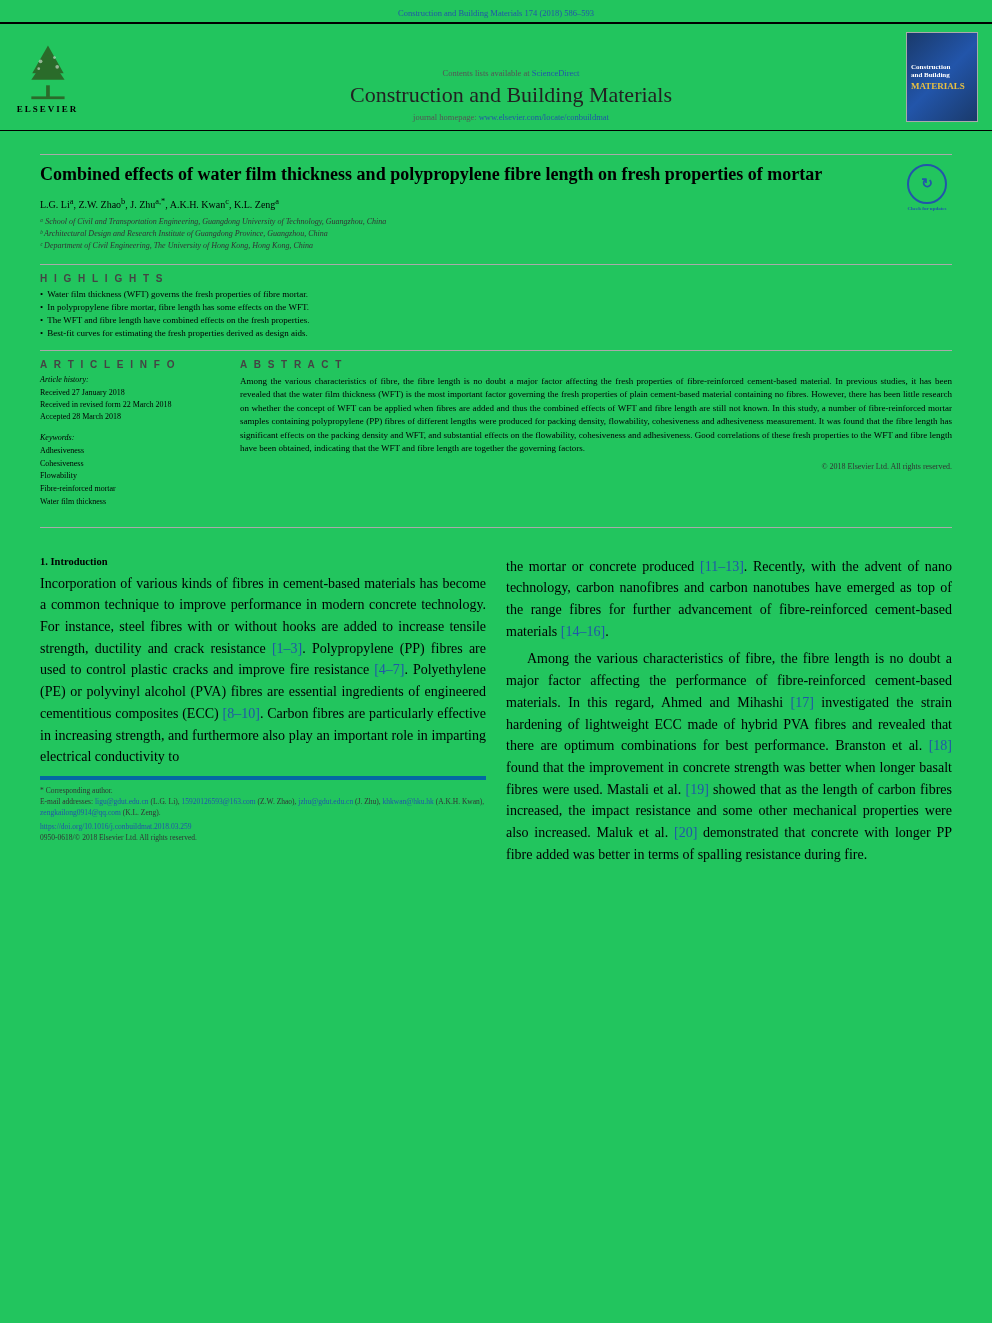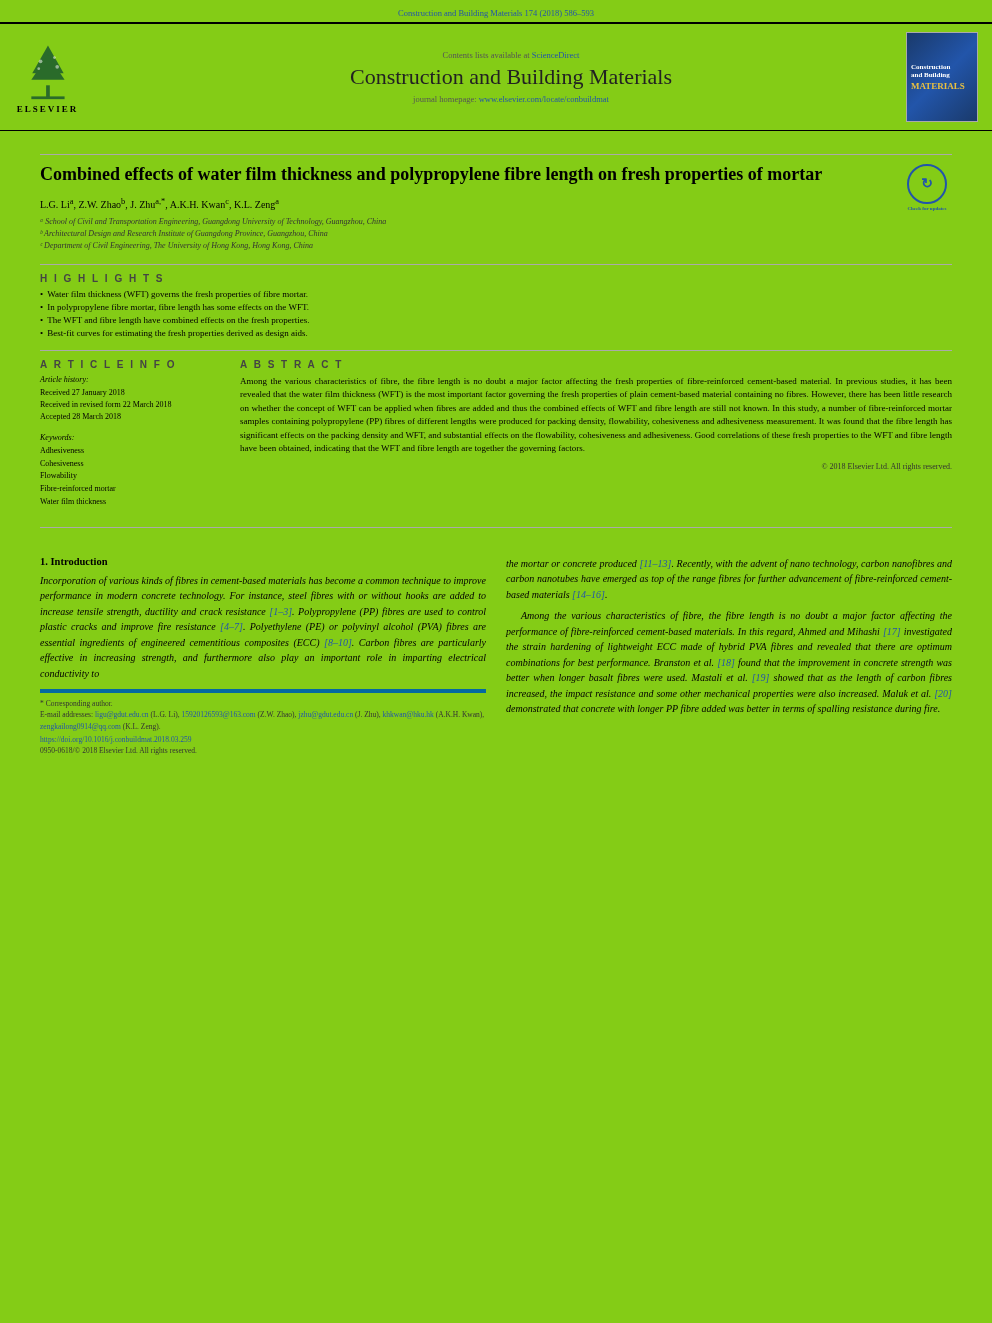--- a/index.html
+++ b/index.html
@@ -9,21 +9,21 @@
       font-size: 10px;
       color: #000;
       width: 992px;
       min-height: 1323px;
     }
 
     .page {
       width: 992px;
       min-height: 1323px;
       padding: 0;
-      background: #84cc16;
+      background: #22c55e;
     }
 
     
     .doi-line {
       text-align: center;
       padding: 8px 0 4px;
       font-size: 8.5px;
       color: #2255aa;
     }
 
@@ -62,21 +62,21 @@
       font-weight: bold;
       letter-spacing: 2px;
       color: #000;
     }
 
     .journal-header-center {
       flex: 1;
       display: flex;
       flex-direction: column;
       align-items: center;
-      justify-content: center;
+      justify-content: flex-end;
       gap: 4px;
     }
 
     .sciencedirect-line {
       font-size: 8.5px;
       color: #555;
     }
 
     .sciencedirect-link {
       color: #2255aa;
@@ -332,24 +332,23 @@
       flex: 1;
     }
 
     .intro-heading {
       font-size: 10.5px;
       font-weight: bold;
       margin-bottom: 6px;
     }
 
     .body-text {
-      font-size: 10px;
+      font-size: 14px;
       line-height: 1.55;
       text-align: justify;
-      font-style: italic;
     }
 
     .body-text p {
       margin-bottom: 6px;
       text-indent: 1.5em;
     }
 
     .body-text p:first-child {
       text-indent: 0;
     }

